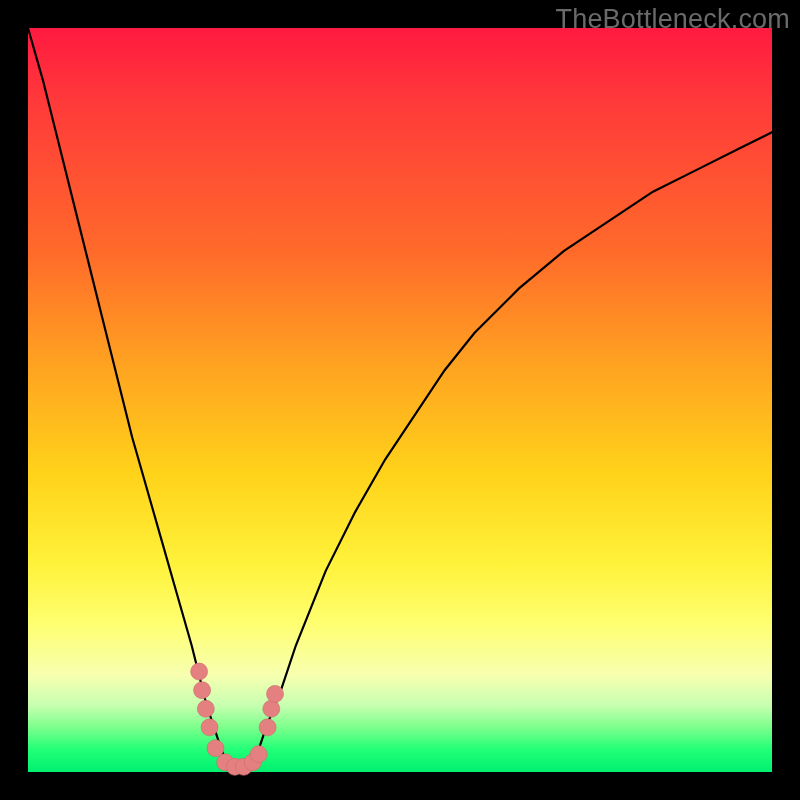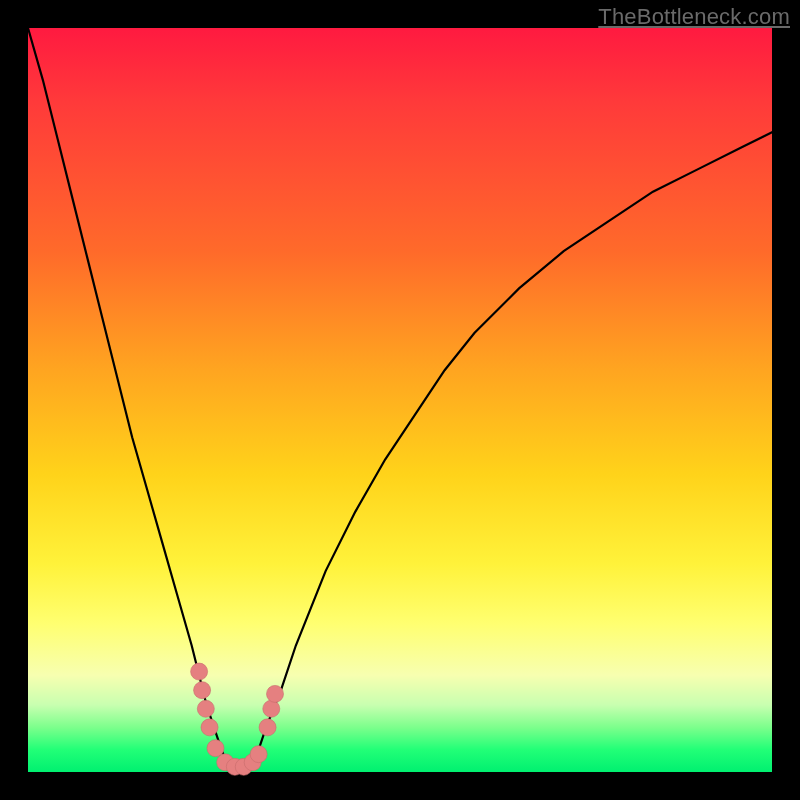--- a/index.html
+++ b/index.html
@@ -38,24 +38,23 @@
       #7cff8c 94%,
       #22ff77 97%,
       #00f070 100%
     );
   }
   .watermark {
     position: absolute;
     top: 4px;
     right: 10px;
     color: #6a6a6a;
-    font-size: 22px;
+    font-size: 27px;
     letter-spacing: 0.2px;
     user-select: none;
-    text-decoration: underline;
   }
   svg.curve {
     position: absolute;
     left: 0;
     top: 0;
     width: 744px;
     height: 744px;
     overflow: visible;
   }
   .curve-path {

